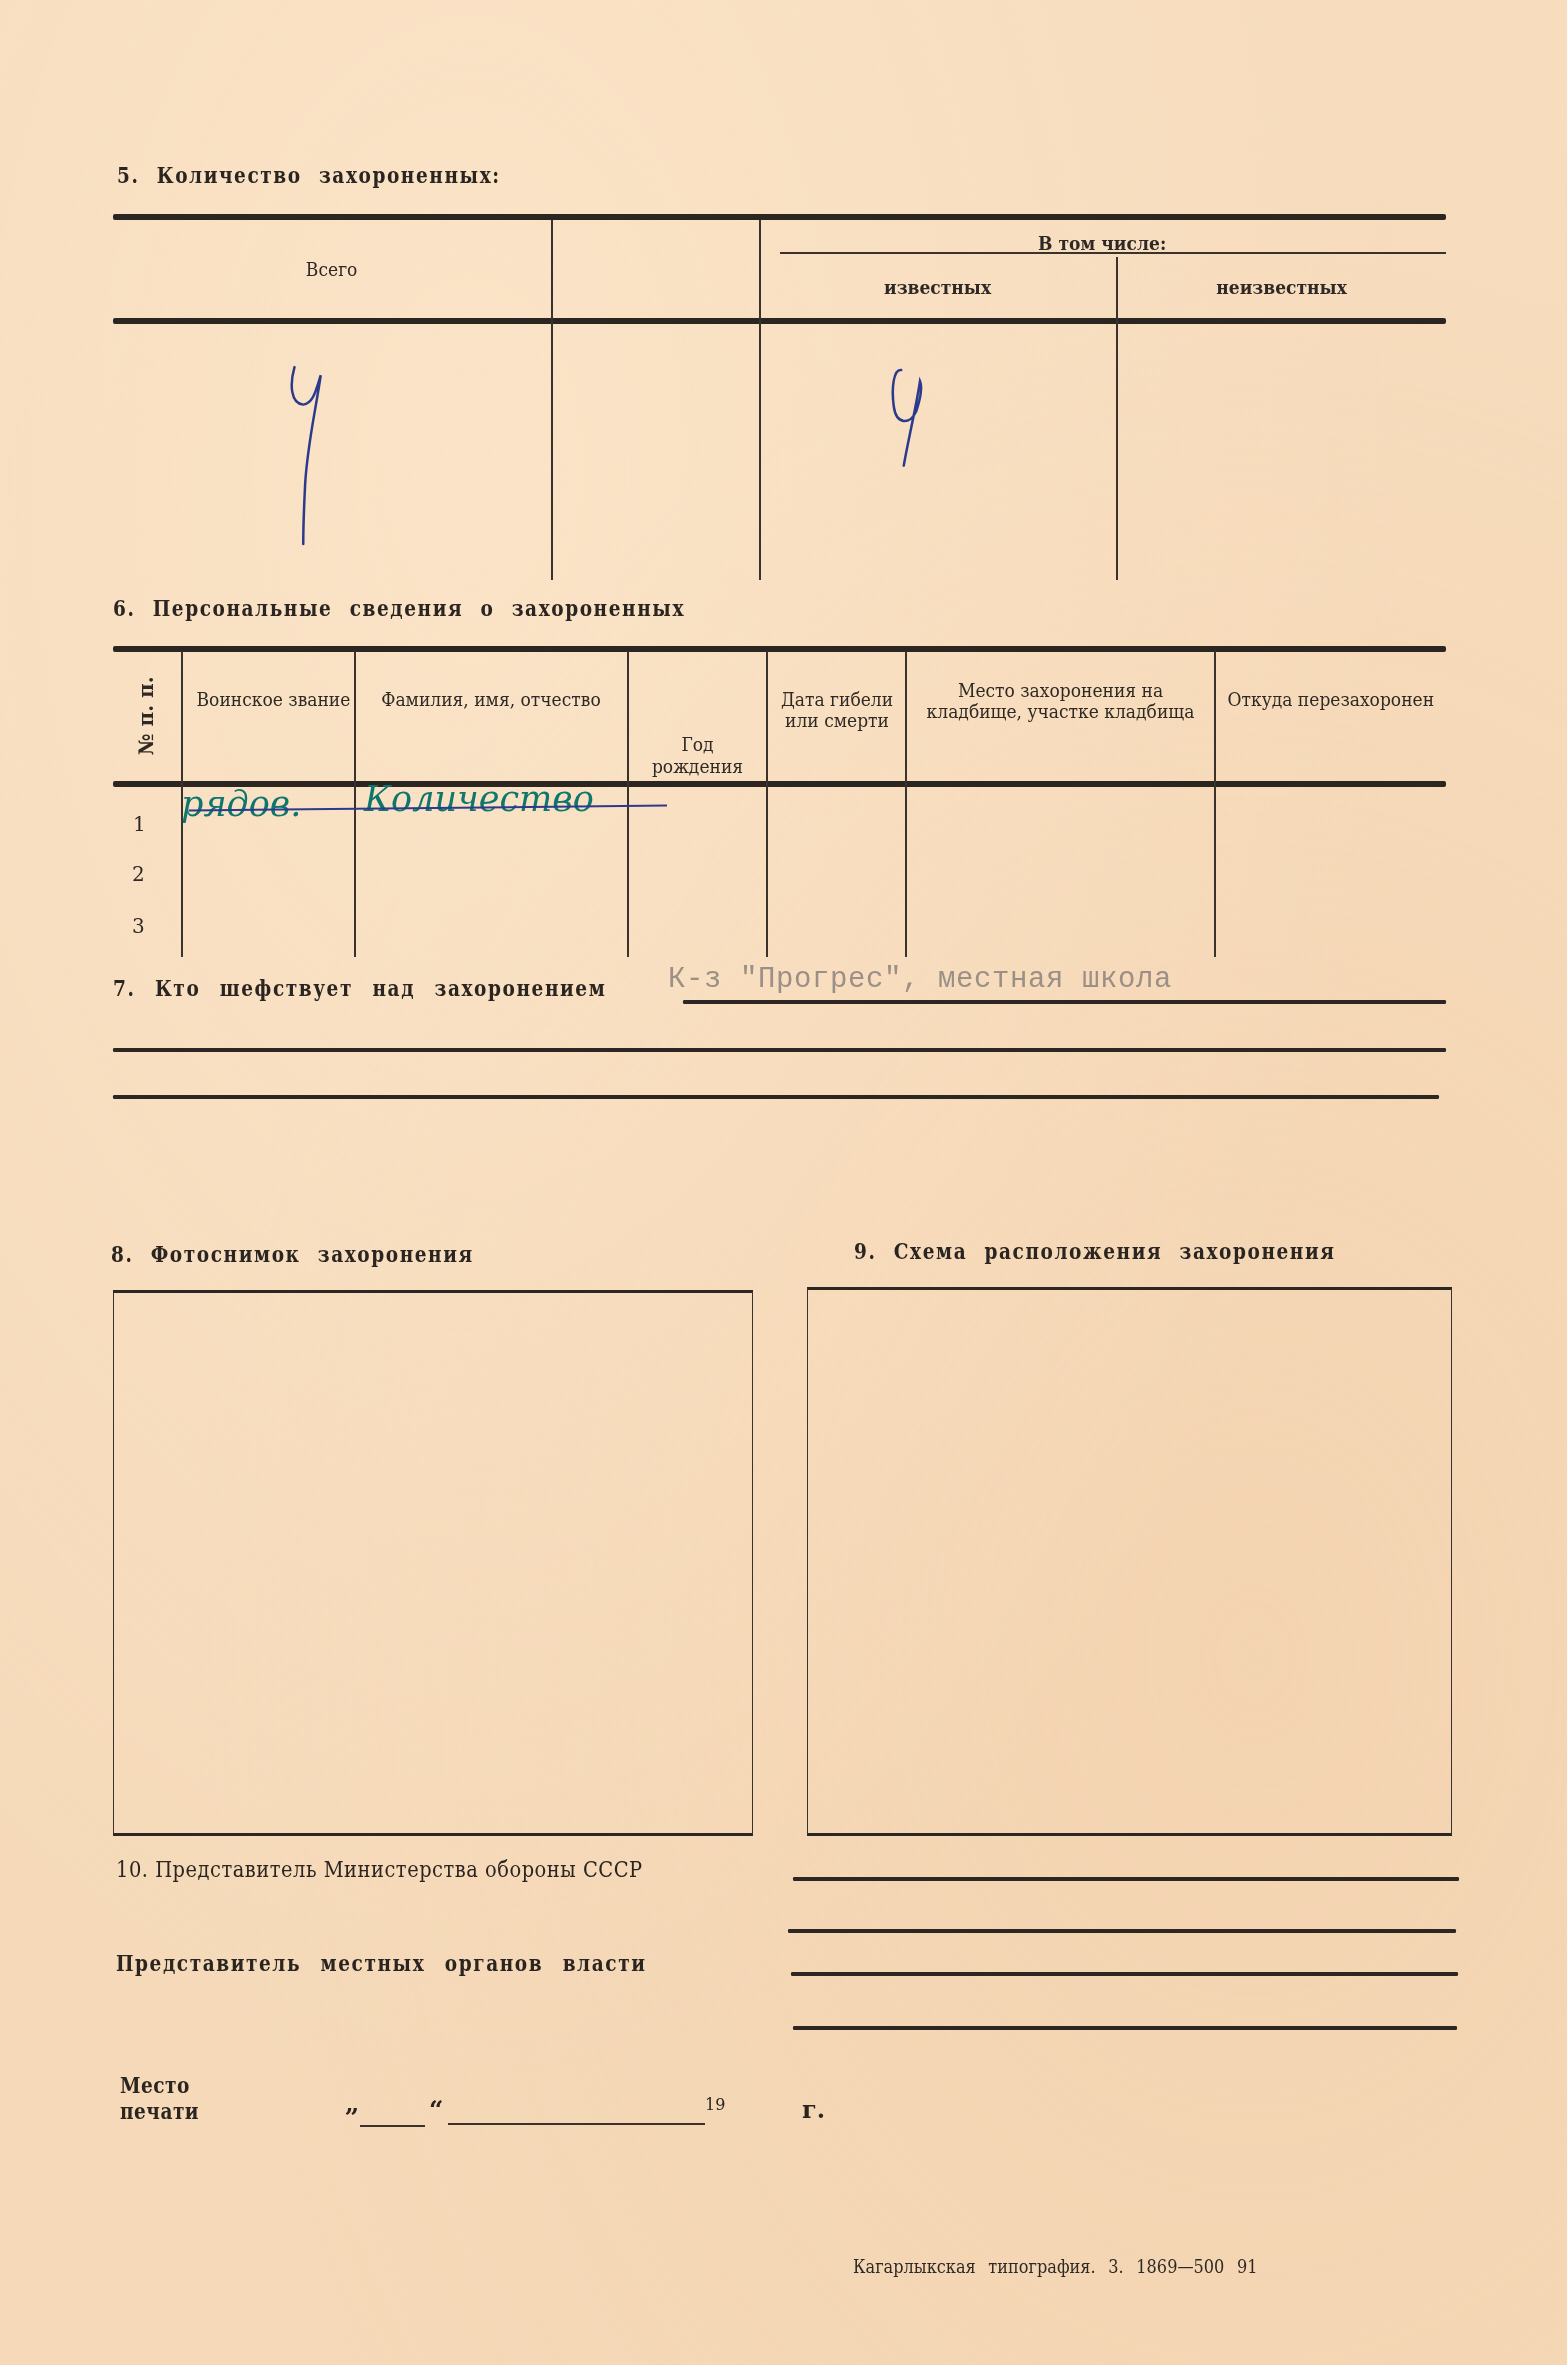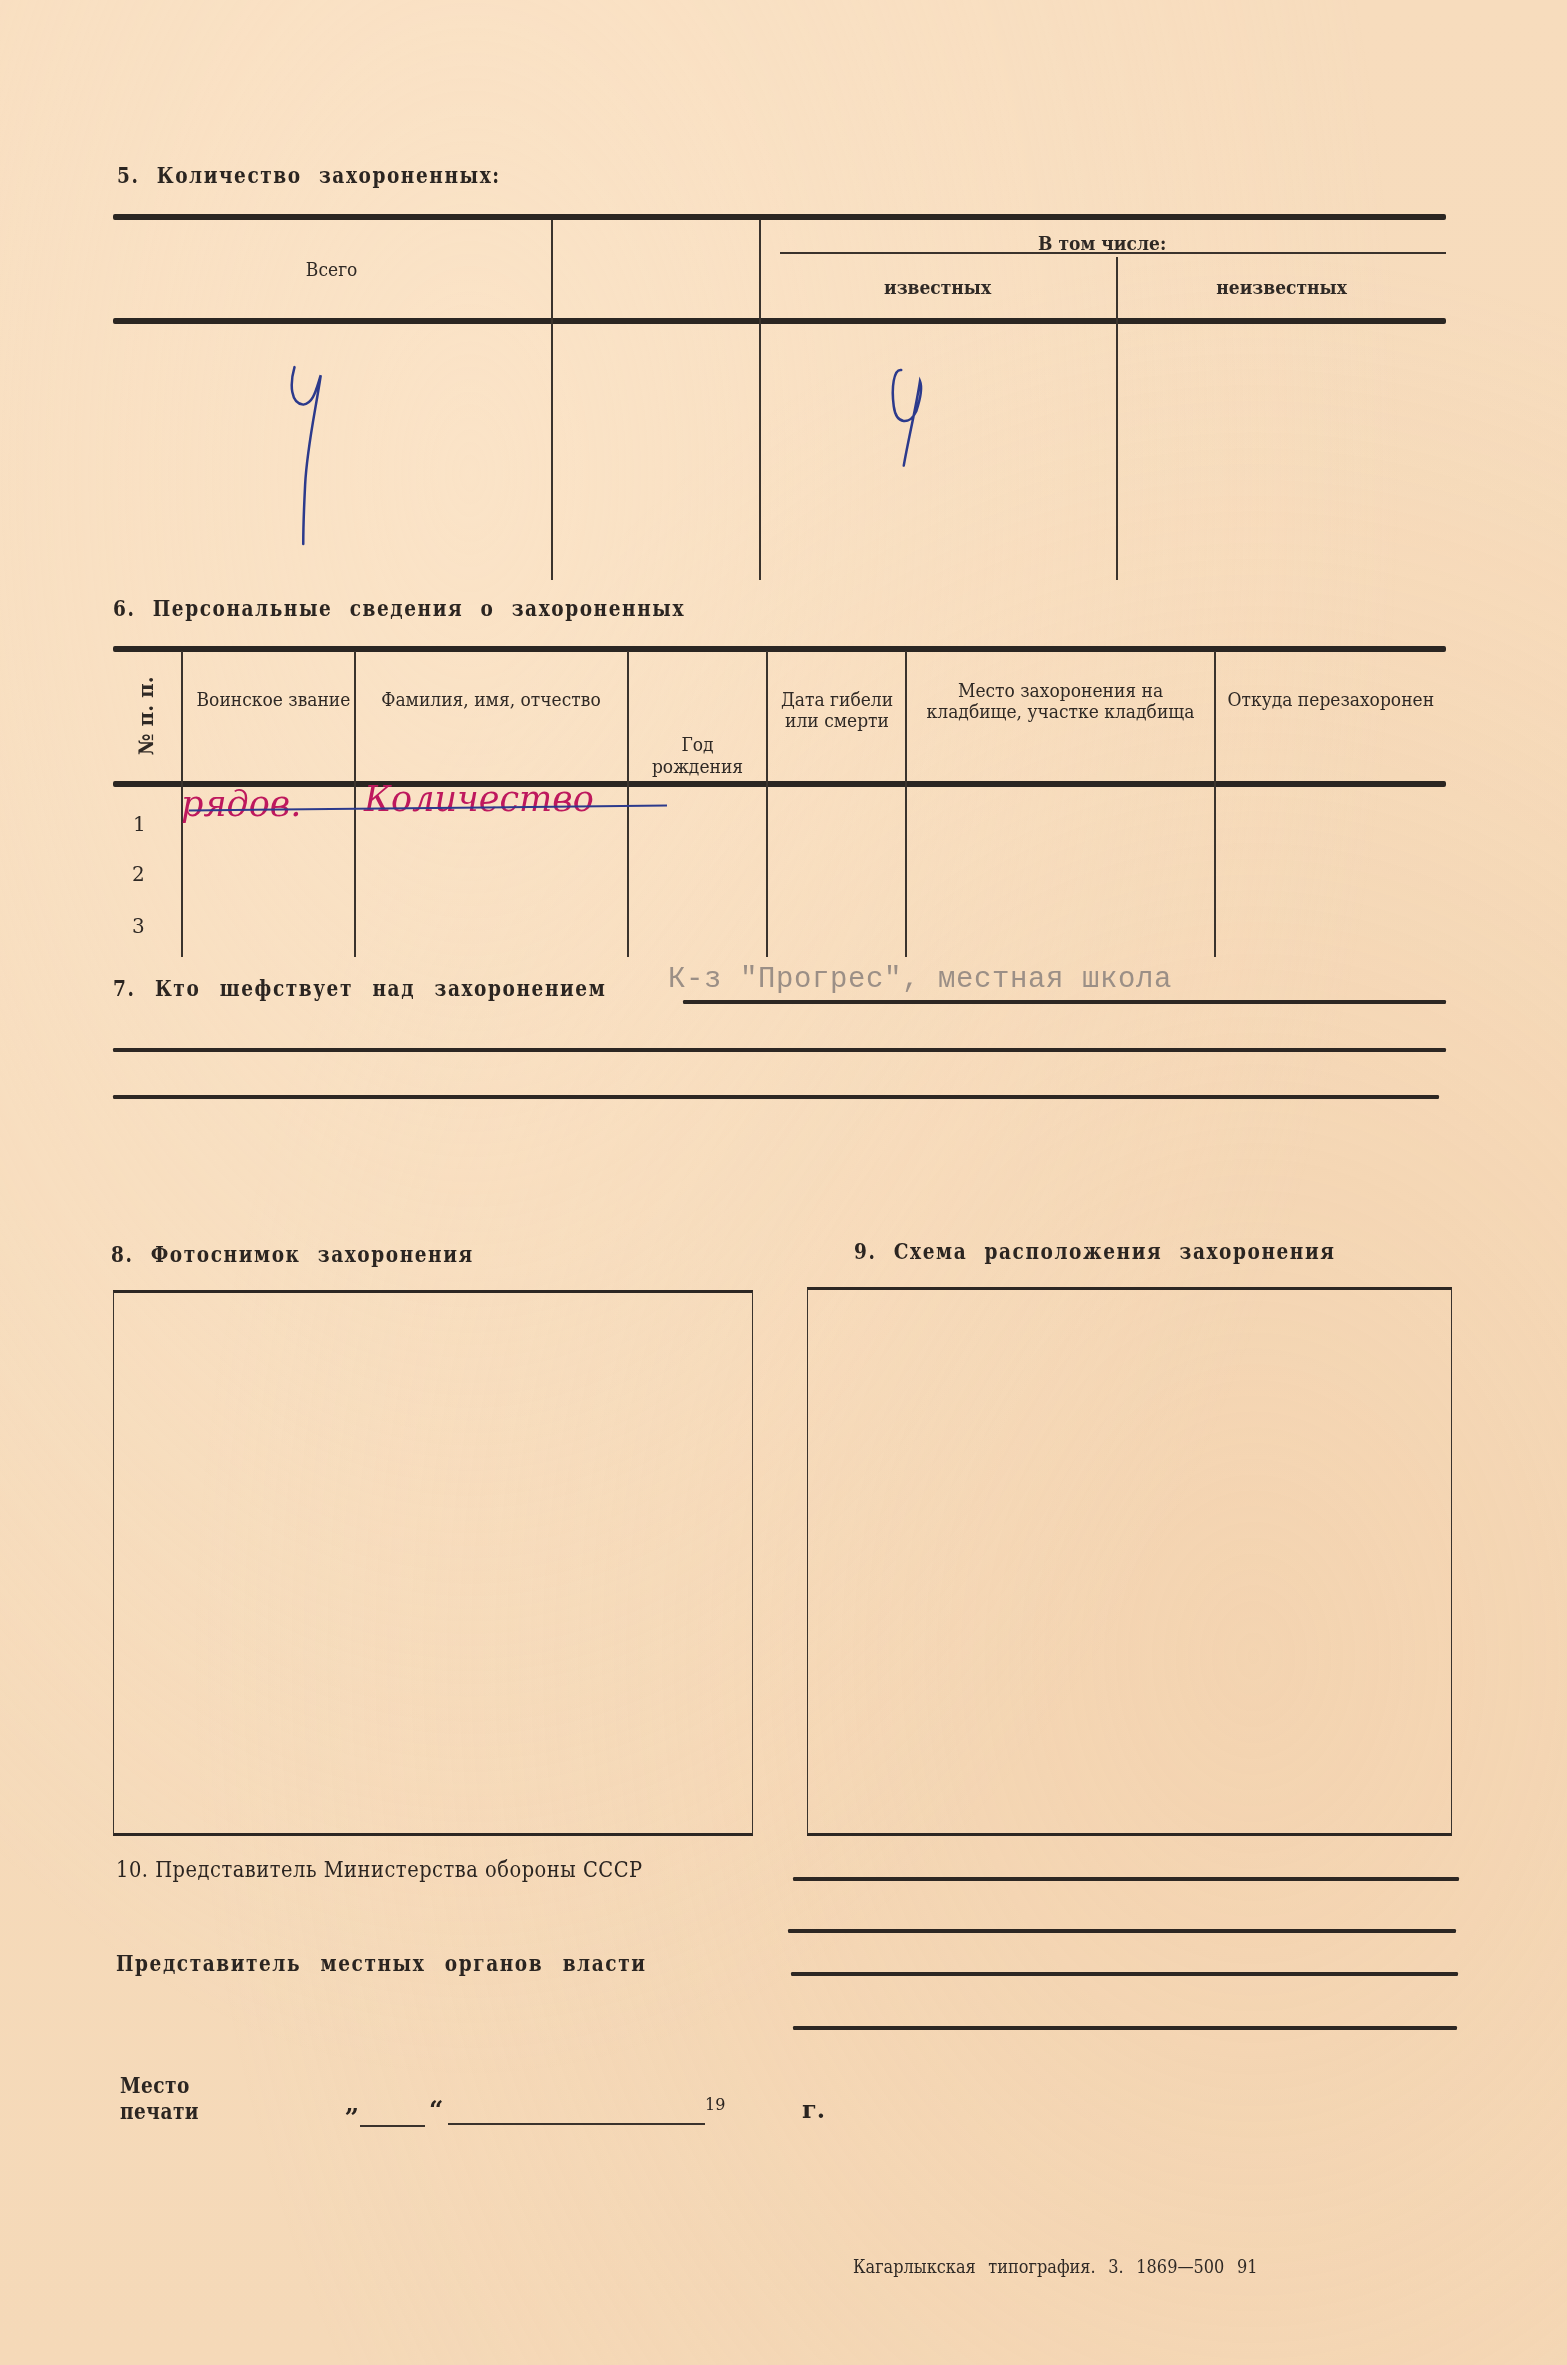--- a/index.html
+++ b/index.html
@@ -26,21 +26,21 @@
   .vline { position:absolute; width:1.9px; background:#3a332d; }
   .colhead {
     position:absolute; text-align:center;
     font-family:"DejaVu Serif", serif; font-size:19px; line-height:21.4px; color:#2f2925;
     display:flex; align-items:center; justify-content:center;
   }
   .colhead span { transform:scaleX(0.9); display:block; }
   .rownum { position:absolute; font-family:"DejaVu Serif", serif; font-size:20px; color:#2f2925; }
   .hand {
     position:absolute; font-family:"DejaVu Serif", serif; font-style:italic;
-    color:#be185d;
+    color:#0f766e;
   }
   .typed {
     position:absolute; font-family:"Liberation Mono", "DejaVu Sans Mono", monospace;
     font-size:29px; color:#9b8f86; letter-spacing:0.6px; white-space:nowrap;
   }
   .footer {
     position:absolute; font-family:"DejaVu Serif", serif; font-size:19px; color:#2f2925;
     white-space:nowrap; word-spacing:8.8px; transform:scaleX(0.85); transform-origin:left center;
   }
   .strike { position:absolute; height:1.9px; background:#2c3a8c; }

